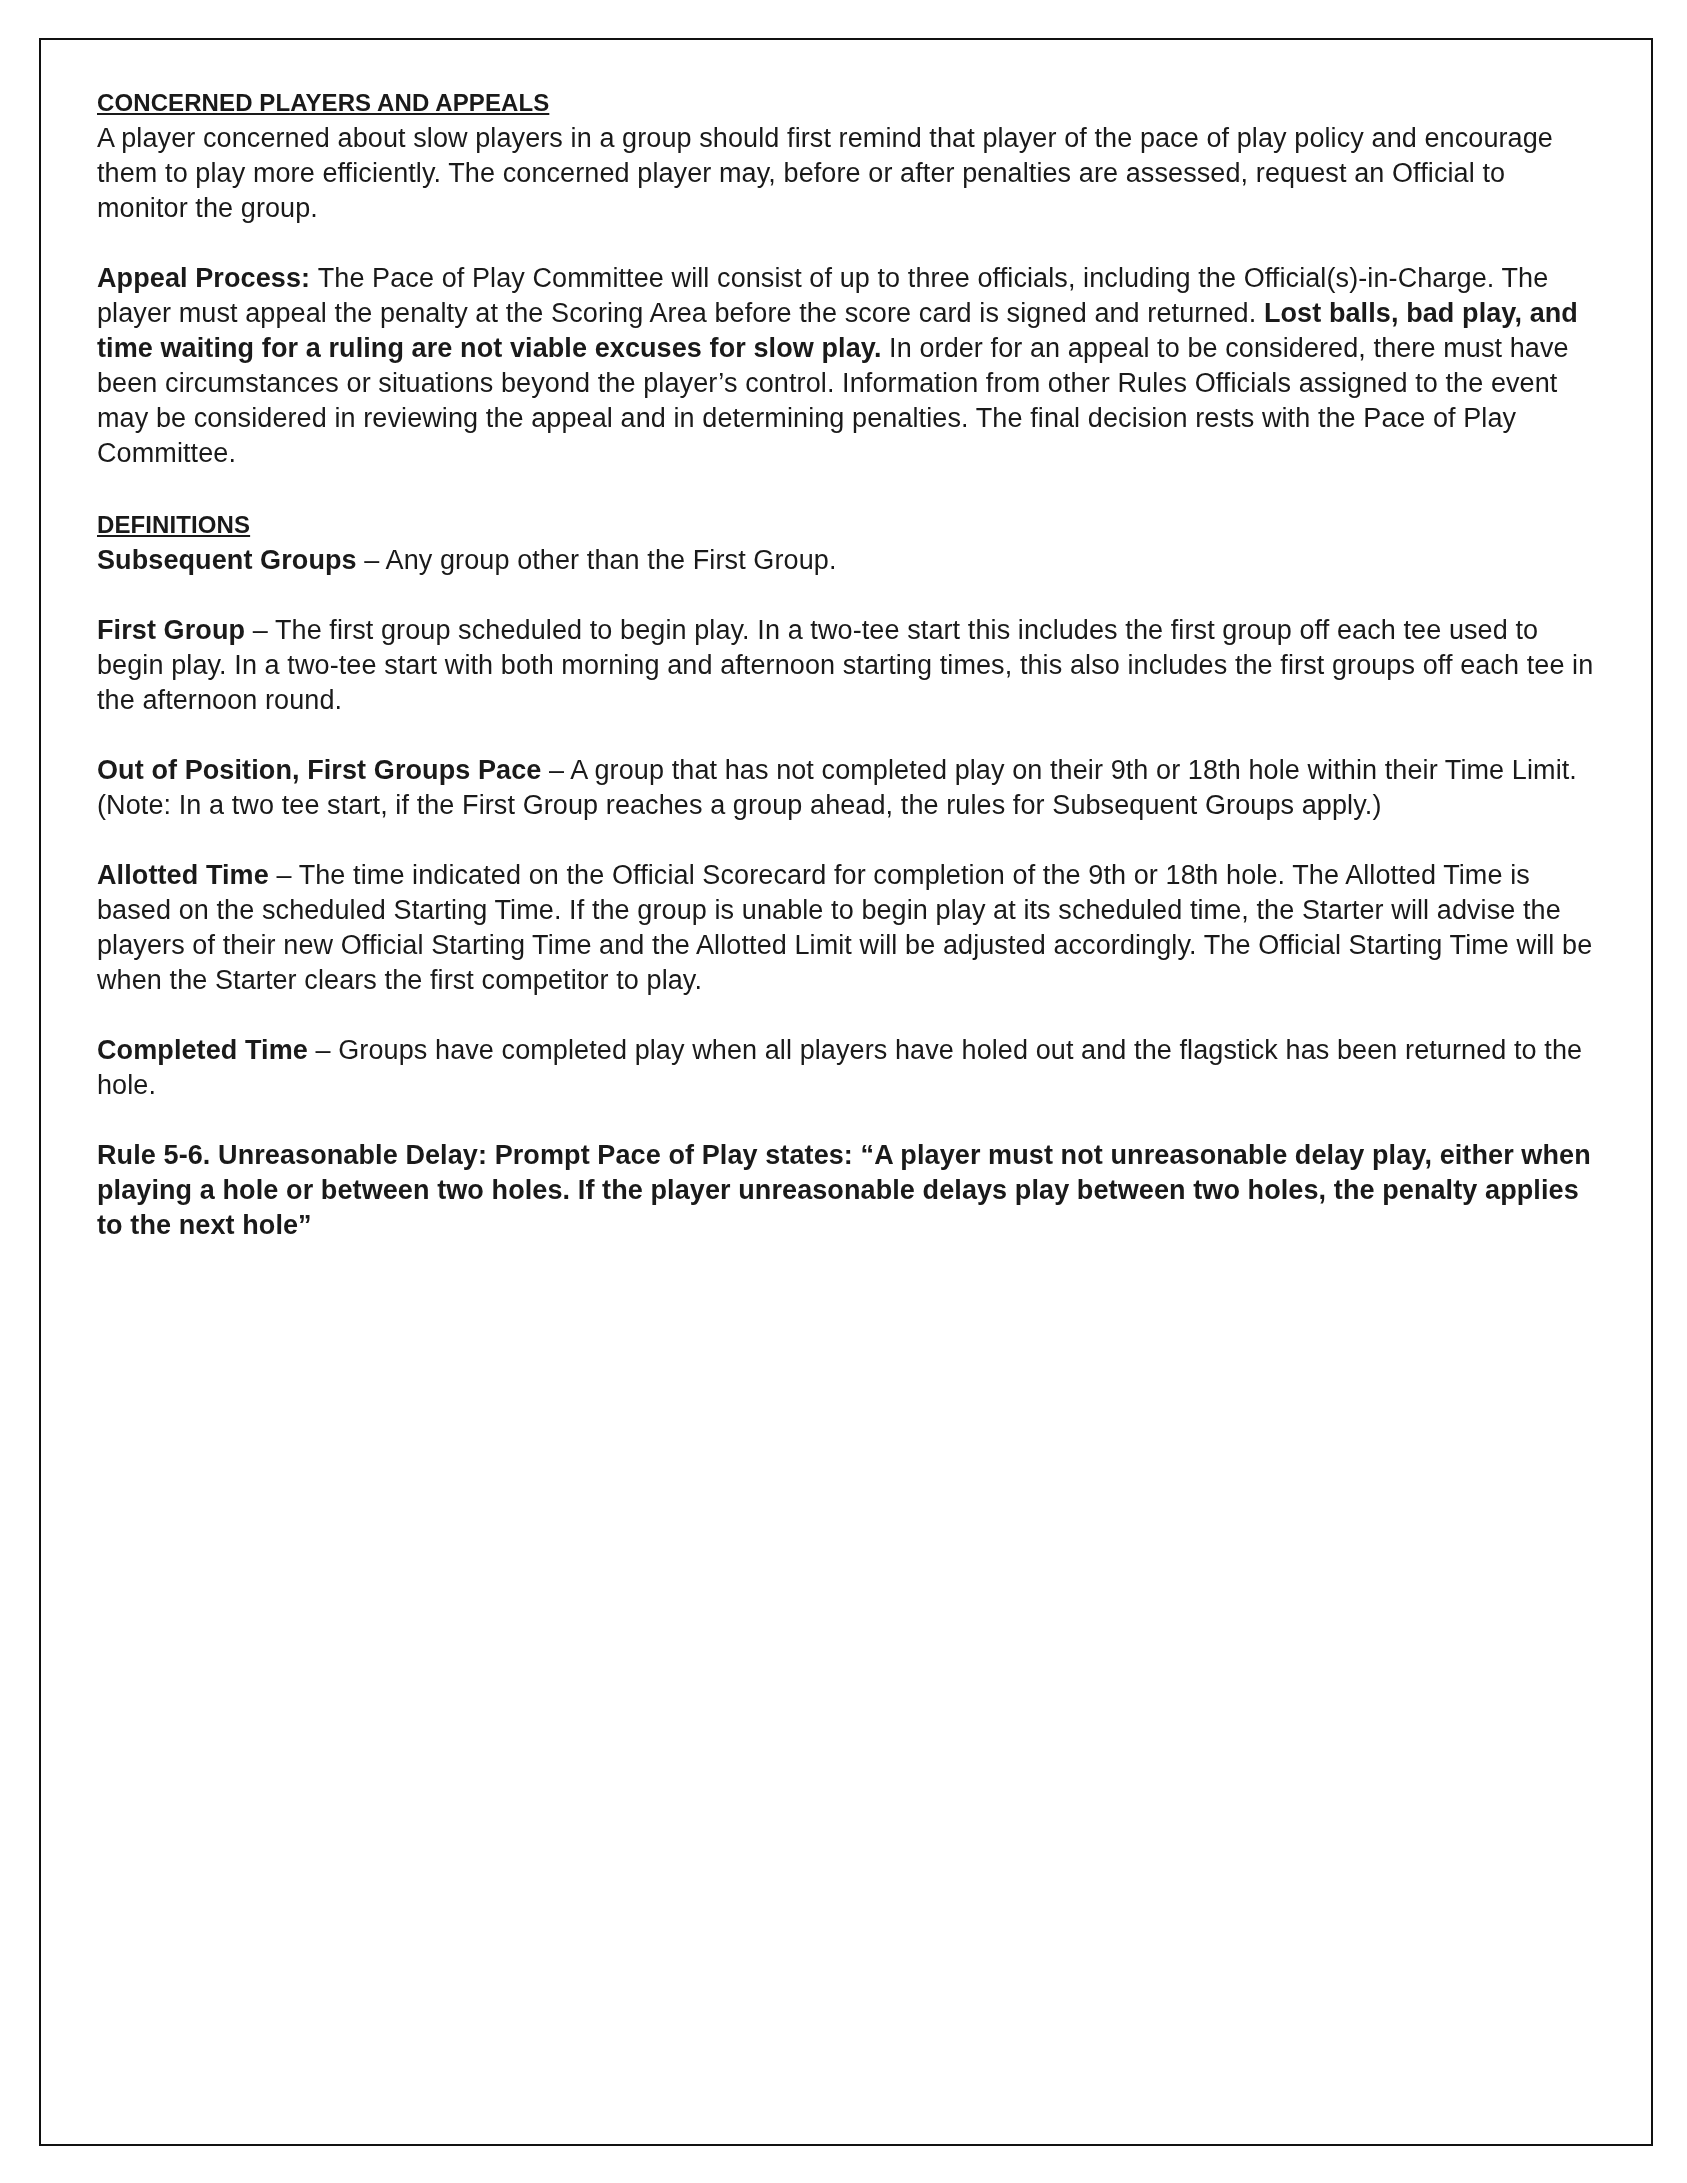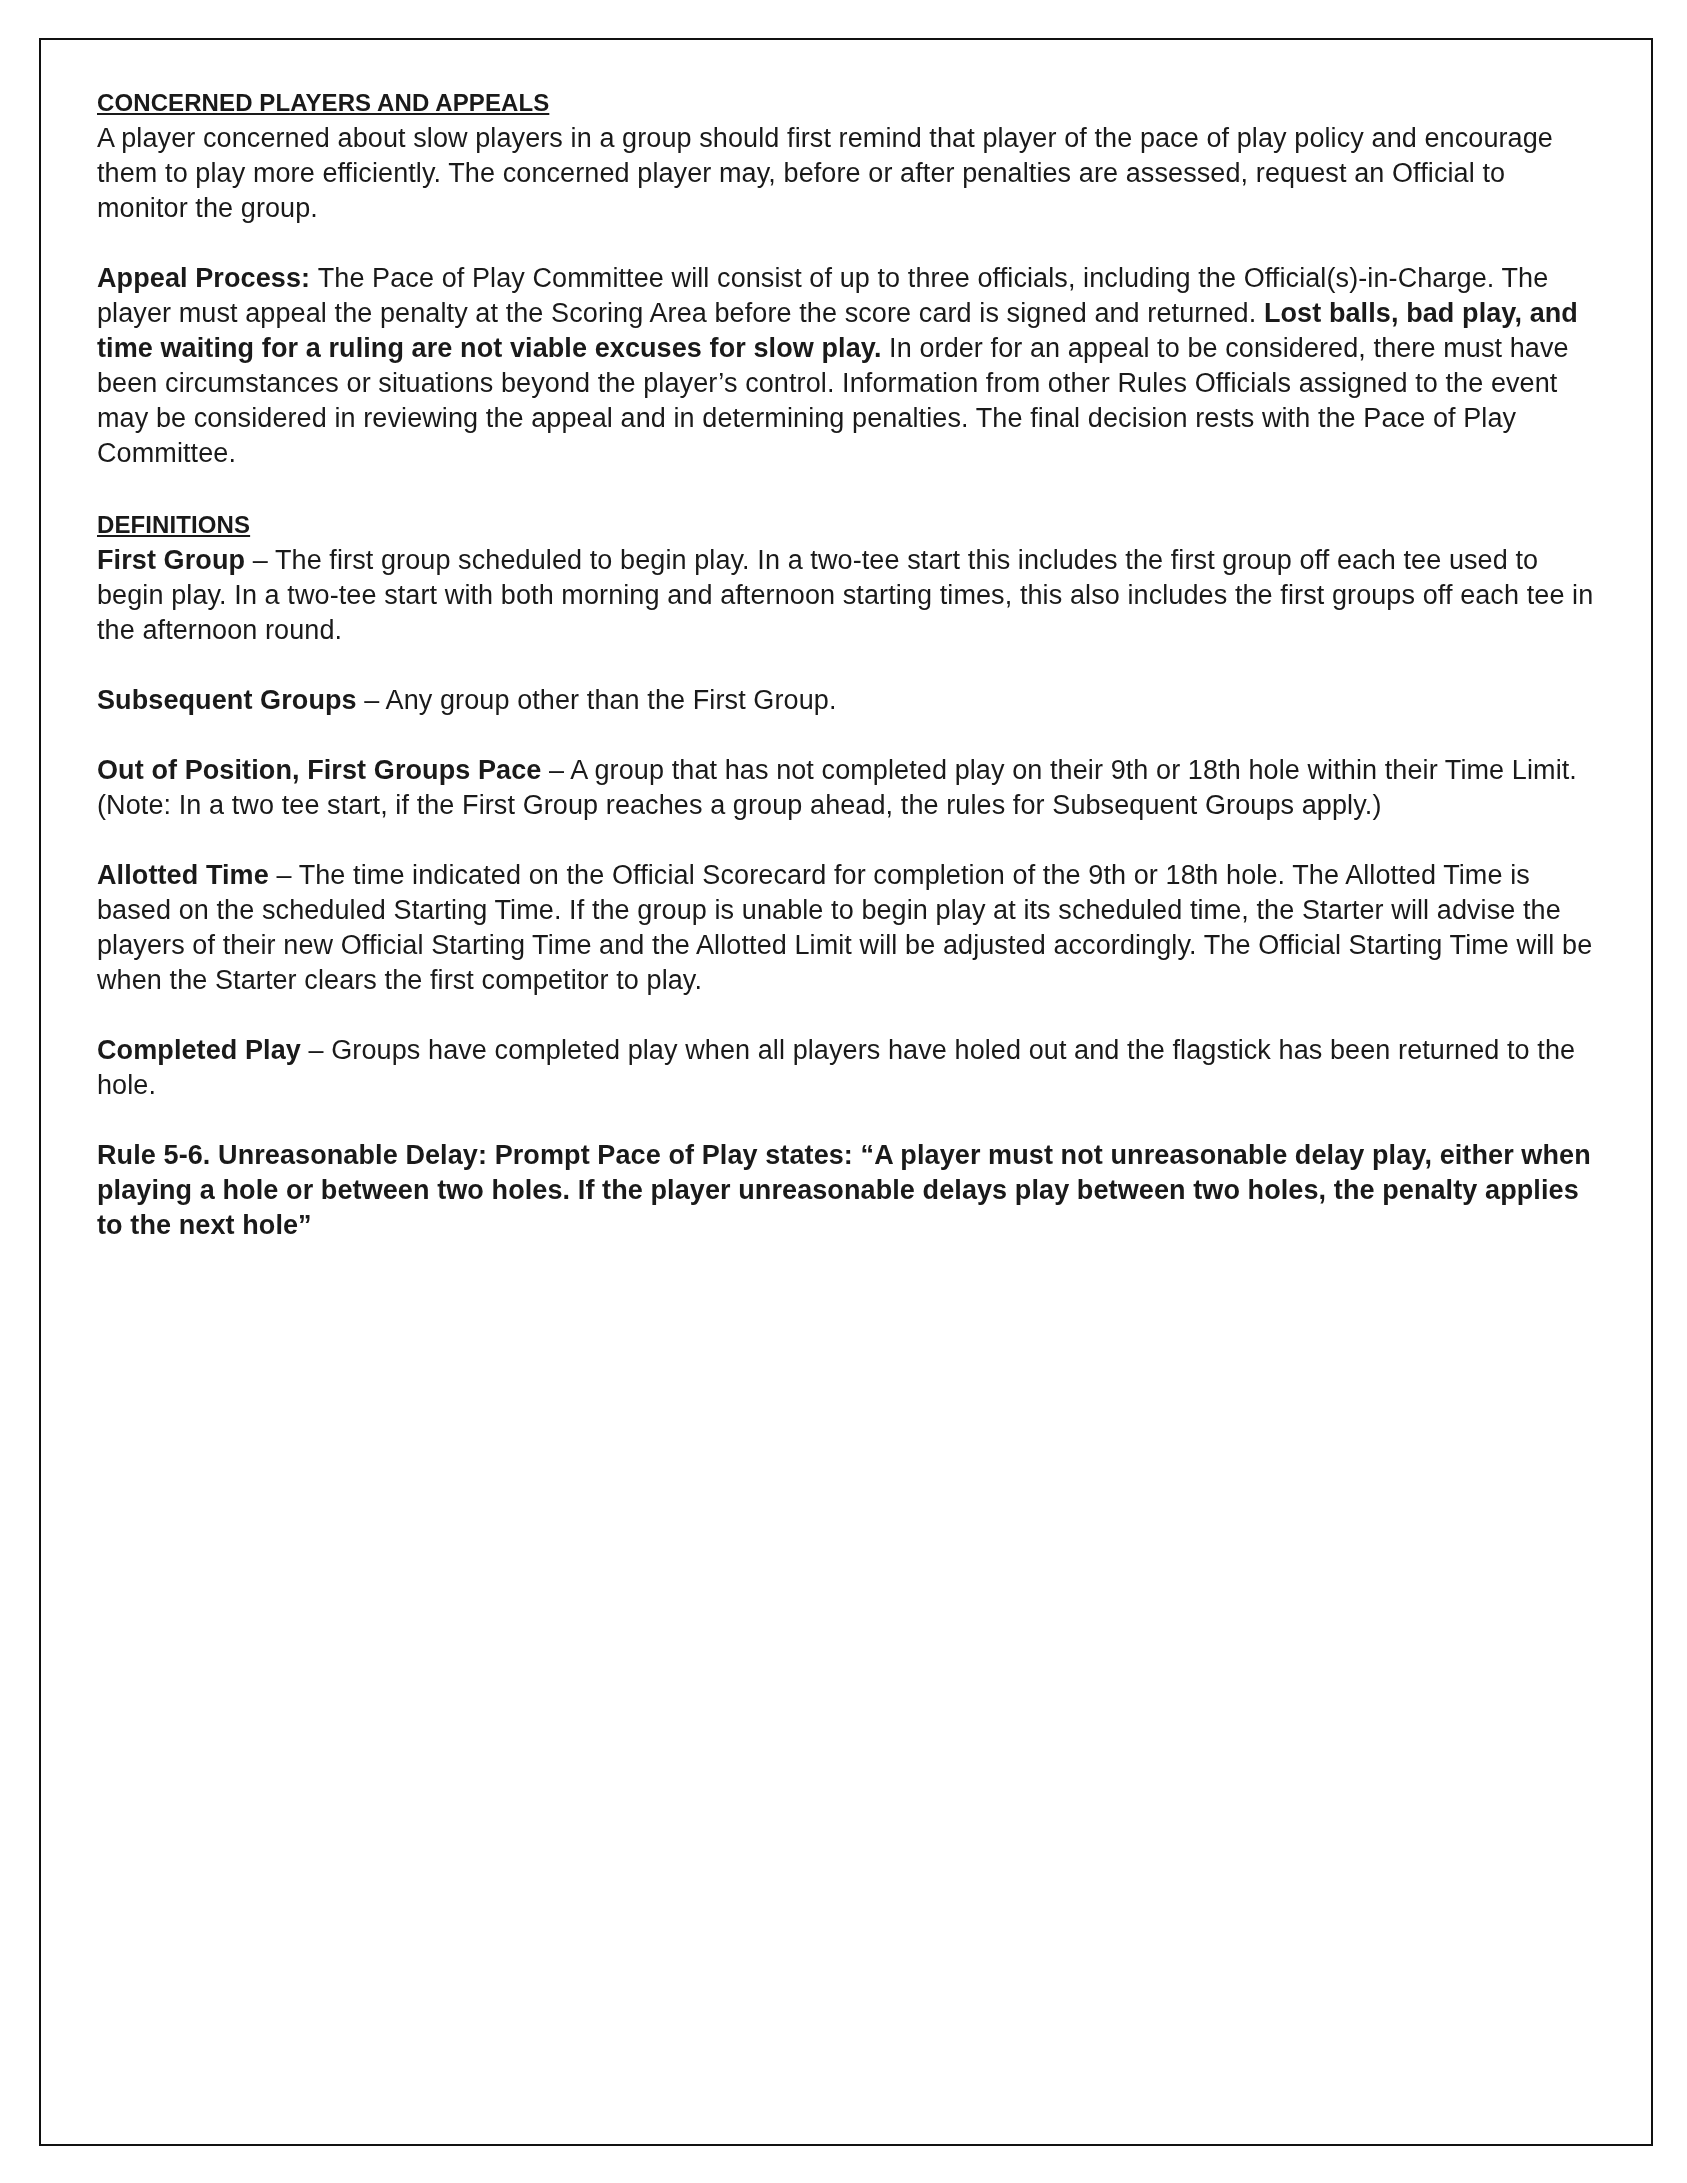--- a/index.html
+++ b/index.html
@@ -49,28 +49,28 @@
   <div class="content">
 
     <h2 class="heading">CONCERNED PLAYERS AND APPEALS</h2>
 
     <p class="para"><span>A player concerned about slow players in a group should first remind that player of the pace of play policy and encourage them to play more efficiently. The concerned player may, before or after penalties are assessed, request an Official to monitor the group.</span></p>
 
     <p class="para"><strong>Appeal Process: </strong><span>The Pace of Play Committee will consist of up to three officials, including the Official(s)-in-Charge. The player must appeal the penalty at the Scoring Area before the score card is signed and returned. </span><strong>Lost balls, bad play, and time waiting for a ruling are not viable excuses for slow play. </strong><span>In order for an appeal to be considered, there must have been circumstances or situations beyond the player’s control. Information from other Rules Officials assigned to the event may be considered in reviewing the appeal and in determining penalties. The final decision rests with the Pace of Play Committee.</span></p>
 
     <h2 class="heading">DEFINITIONS</h2>
 
+    <p class="para"><strong>Subsequent Groups</strong><span> – Any group other than the First Group.</span></p>
+
     <p class="para"><strong>First Group</strong><span> – The first group scheduled to begin play. In a two-tee start this includes the first group off each tee used to begin play. In a two-tee start with both morning and afternoon starting times, this also includes the first groups off each tee in the afternoon round.</span></p>
-
-    <p class="para"><strong>Subsequent Groups</strong><span> – Any group other than the First Group.</span></p>
 
     <p class="para"><strong>Out of Position, First Groups Pace</strong><span> – A group that has not completed play on their 9th or 18th hole within their Time Limit. (Note: In a two tee start, if the First Group reaches a group ahead, the rules for Subsequent Groups apply.)</span></p>
 
 
     <p class="para"><strong>Allotted Time</strong><span> – The time indicated on the Official Scorecard for completion of the 9th or 18th hole. The Allotted Time is based on the scheduled Starting Time. If the group is unable to begin play at its scheduled time, the Starter will advise the players of their new Official Starting Time and the Allotted Limit will be adjusted accordingly. The Official Starting Time will be when the Starter clears the first competitor to play.</span></p>
 
-    <p class="para"><strong>Completed Play</strong><span> – Groups have completed play when all players have holed out and the flagstick has been returned to the hole.</span></p>
+    <p class="para"><strong>Completed Time</strong><span> – Groups have completed play when all players have holed out and the flagstick has been returned to the hole.</span></p>
 
     <p class="para gap-extra"><span>Rule 5-6. Unreasonable Delay: Prompt Pace of Play states: “A player must not unreasonable delay play, either when playing a hole or between two holes.  If the player unreasonable delays play between two holes, the penalty applies to the next hole”</span></p>
 
   </div>
 </div>
 
 
 </body></html>

